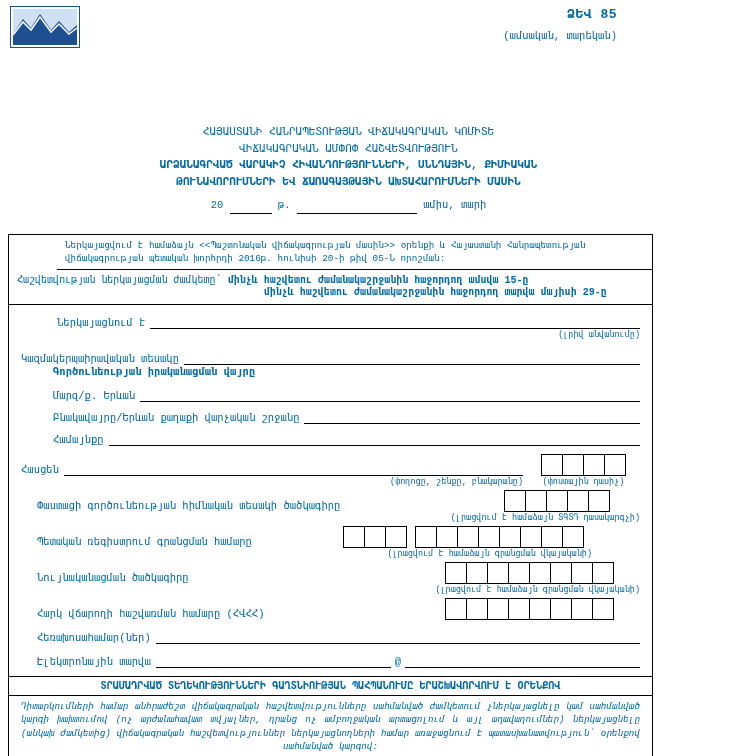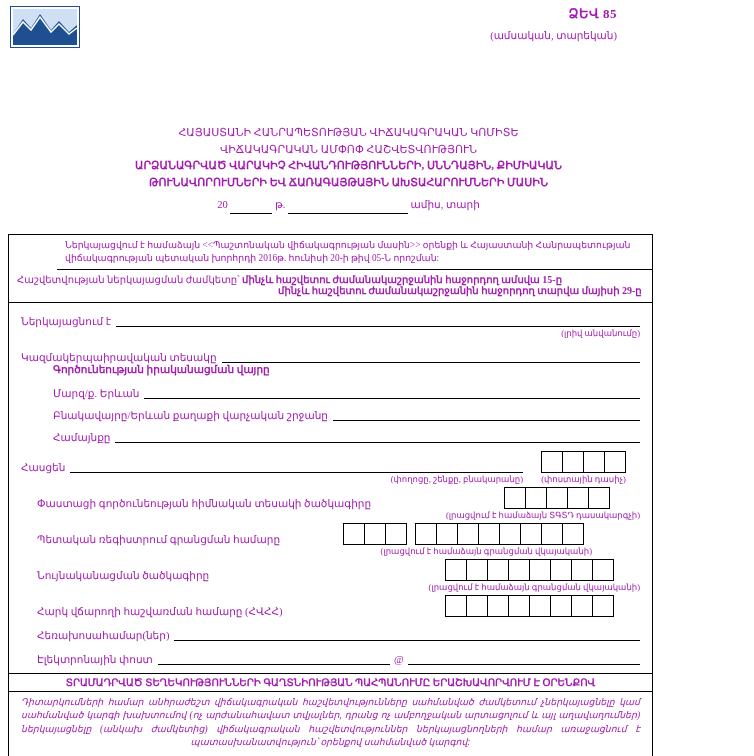--- a/index.html
+++ b/index.html
@@ -1,17 +1,17 @@
 <!DOCTYPE html>
 <html><head>
 <meta charset="utf-8">
 <style>
   html,body{margin:0;padding:0;background:#ffffff;}
-  .page{width:661px;height:756px;background:#fff;color:#a21caf;overflow:hidden;
-        font-family:Liberation Serif, serif;position:relative;}
+  .page{width:661px;height:756px;background:#fff;color:#0369a1;overflow:hidden;
+        font-family:Liberation Mono, monospace;position:relative;}
   .top{display:flex;justify-content:space-between;align-items:flex-start;padding:6px 44px 0 10px;}
   .logo{width:70px;height:42px;}
   .code{font-size:13px;font-weight:bold;text-align:right;letter-spacing:.5px;}
   .periodicity{font-size:10.5px;text-align:right;margin-top:7px;}
   .titles{text-align:center;margin-top:76px;font-size:11px;line-height:16.5px;padding-left:36px;}
   .b{font-weight:bold;}
   .date-line{margin-top:7px;font-size:10.5px;}
   .uline{display:inline-block;border-bottom:1px solid #000;height:12px;vertical-align:bottom;}
   .w42{width:42px;}.w120{width:120px;}.w230{flex:0 0 230px;}.w200{flex:0 0 200px;}
   .w330{flex:0 0 330px;}.w440{flex:0 0 440px;}.w360{flex:0 0 360px;}.w300{flex:0 0 300px;}.w420{flex:0 0 420px;}
@@ -24,21 +24,21 @@
   .dl2{margin-left:36px;}
   .main{padding:6px 12px 8px;font-size:10.5px;}
   .frow{display:flex;align-items:flex-end;}
   .lbl{white-space:nowrap;padding-right:5px;}
   .uline2{border-bottom:1px solid #000;flex:1 1 auto;height:13px;}
   .hint{font-size:8.5px;line-height:11px;margin-top:1px;}
   .center{text-align:right;}
   .tr{text-align:right;}
   .in1{margin-left:16px;}
   .in2{margin-left:32px;}
-  .mt2{margin-top:2px;}.mt4{margin-top:4px;}.mt8{margin-top:8px;}.mt10{margin-top:10px;}.mt12{}
+  .mt2{margin-top:2px;}.mt4{margin-top:4px;margin-left:36px;}.mt8{margin-top:8px;}.mt10{margin-top:10px;}.mt12{}
   .cellrow{display:flex;}
   .cell{width:20px;height:20px;border:1px solid #000;margin-left:-1px;background:#fff;flex:0 0 20px;}
   .cell:first-child{margin-left:0;}
   .mlauto{margin-left:auto;}
   .mr30{margin-right:30px;}.mr56{margin-right:56px;}.mr26{margin-right:26px;}.mr48{margin-right:48px;}
   .gap8{margin-left:8px;}
   .addr-left{flex:1 1 auto;}
   .addr-right{margin-left:auto;padding-left:18px;margin-right:14px;text-align:center;}
   .conf{font-size:10.2px;font-weight:bold;text-align:center;padding:3px 4px;}
   .foot{font-style:italic;font-size:9.3px;line-height:13.5px;padding:4px 12px 6px;
@@ -202,21 +202,21 @@
             <span class="cell"></span>
           </div>
       </div>
 
       <div class="frow mt10 in1">
         <span class="lbl">Հեռախոսահամար(ներ)</span>
         <span class="uline2 w420"></span>
       </div>
 
       <div class="frow mt10 in1">
-        <span class="lbl">Էլեկտրոնային փոստ</span>
+        <span class="lbl">Էլեկտրոնային տարվա</span>
         <span class="uline2 w230"></span>
         <span class="at">@</span>
         <span class="uline2 w200"></span>
       </div>
 
     </div>
 
     <div class="sec conf">
       <span>ՏՐԱՄԱԴՐՎԱԾ ՏԵՂԵԿՈՒԹՅՈՒՆՆԵՐԻ ԳԱՂՏՆԻՈՒԹՅԱՆ ՊԱՀՊԱՆՈՒՄԸ ԵՐԱՇԽԱՎՈՐՎՈՒՄ Է ՕՐԵՆՔՈՎ</span>
     </div>

